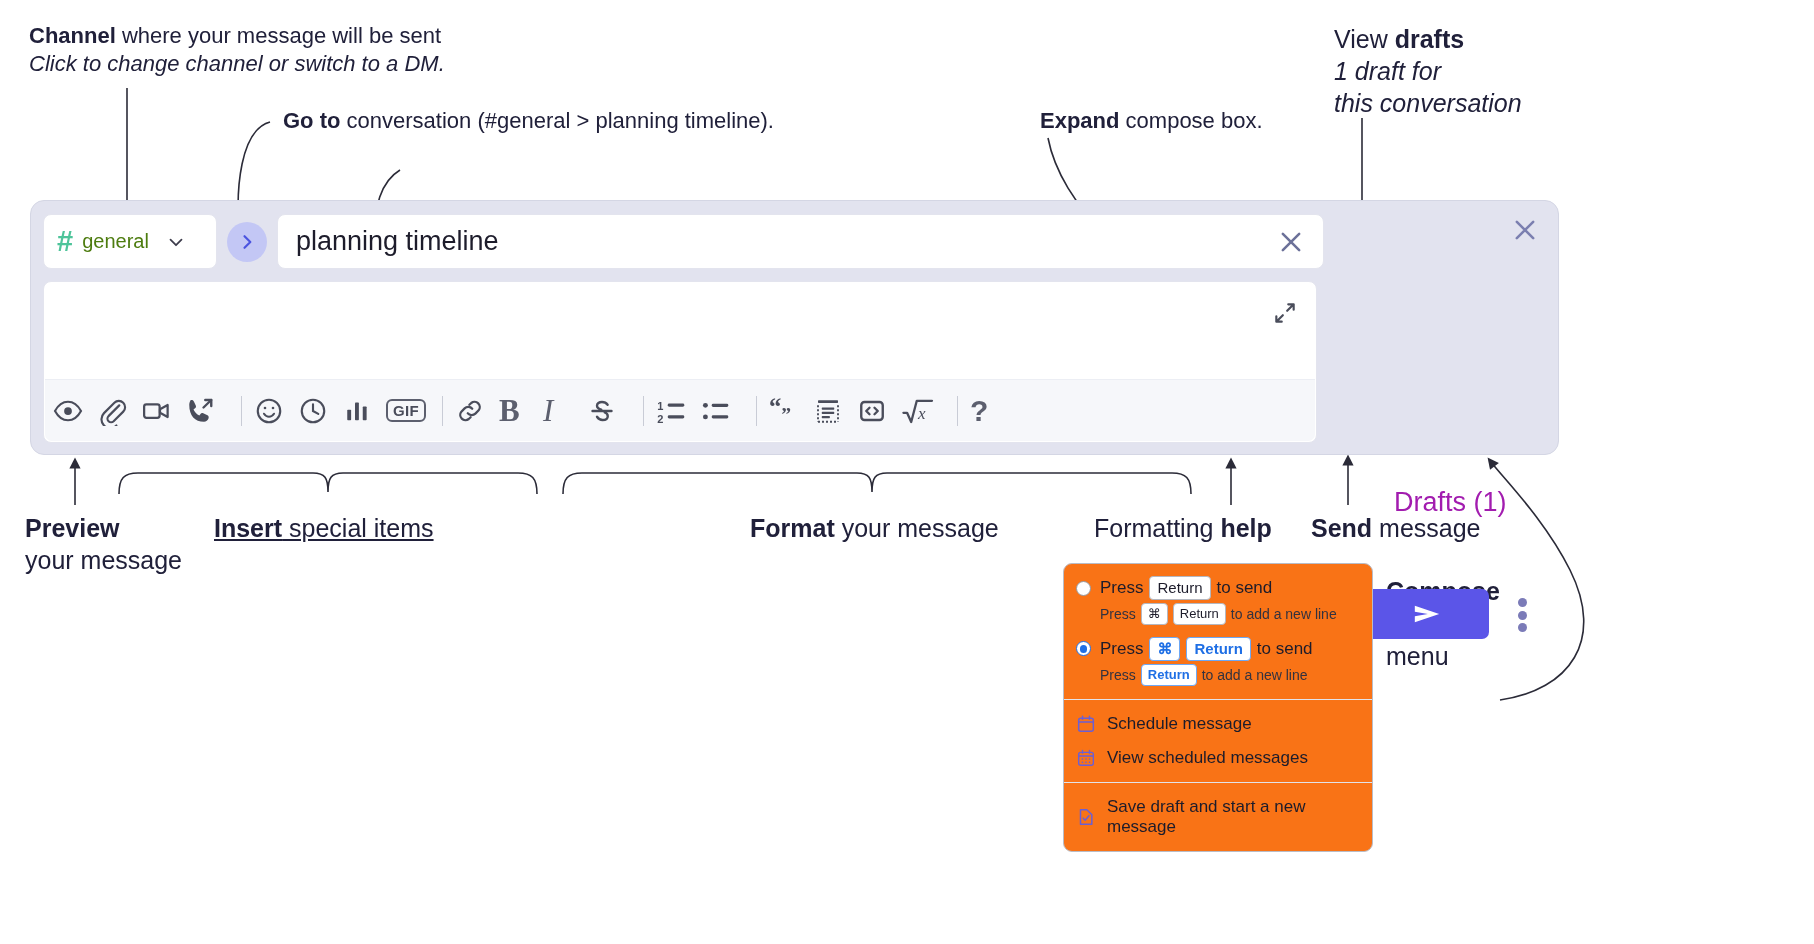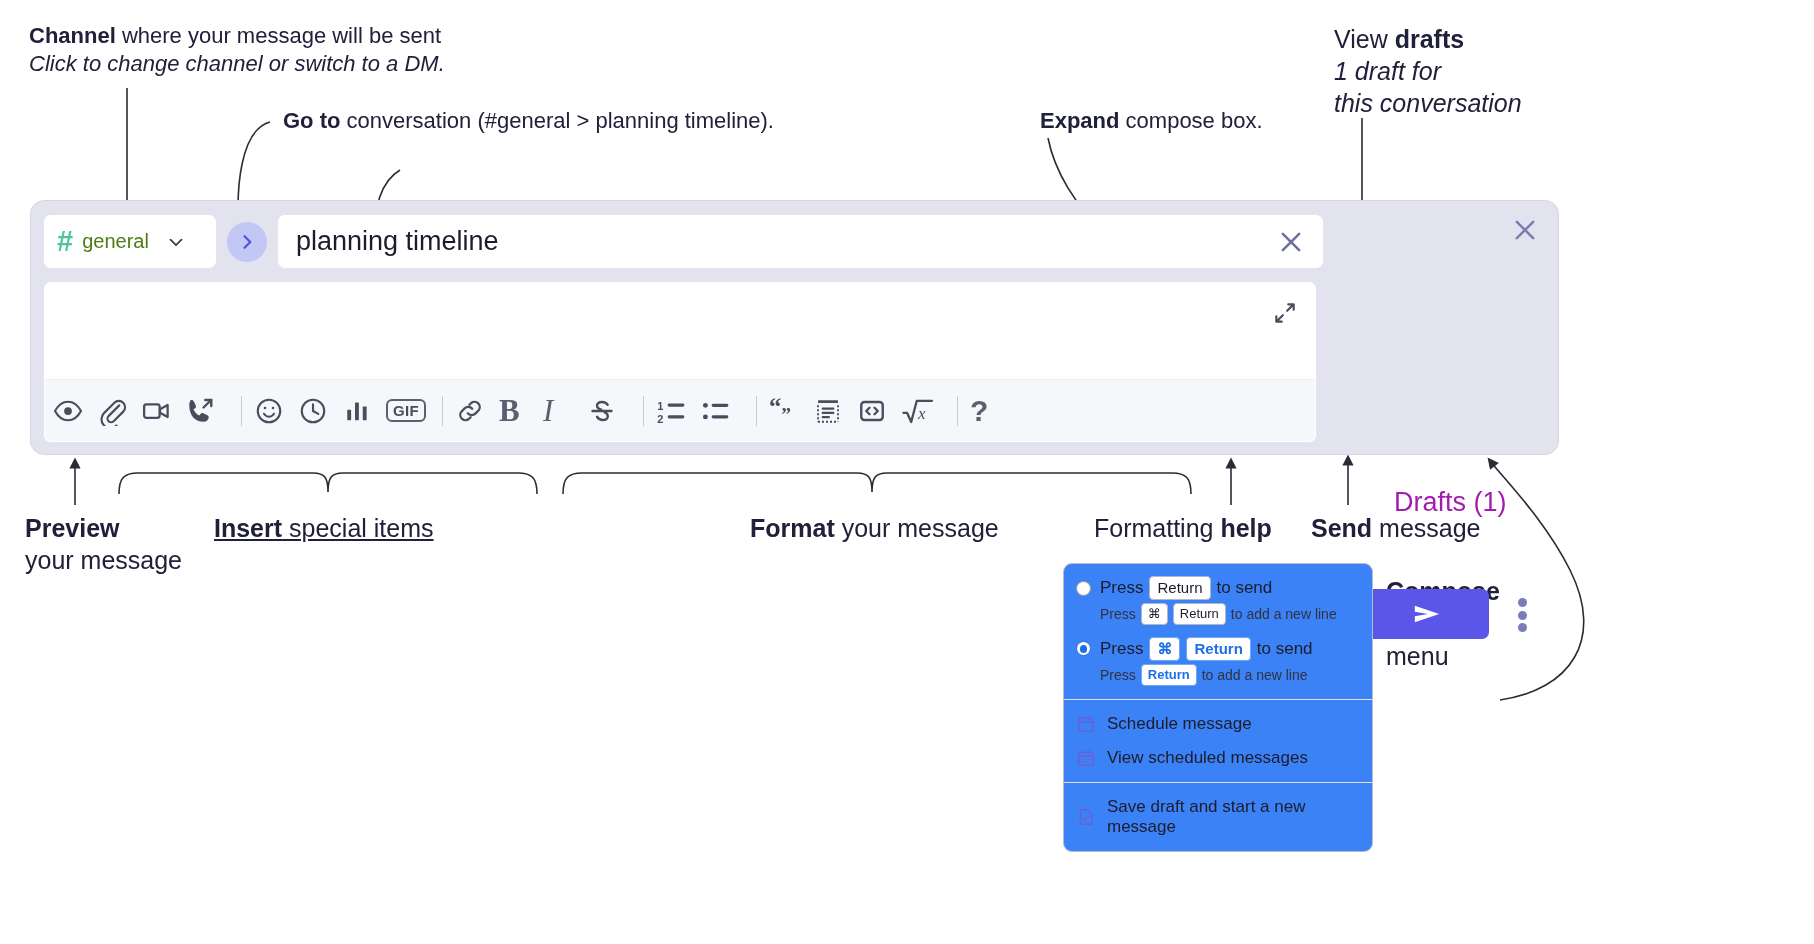--- a/index.html
+++ b/index.html
@@ -119,21 +119,21 @@
   .kebab {
     position:absolute; left:1481px; top:394px; width:20px; height:40px;
     display:flex; flex-direction:column; align-items:center; justify-content:space-between;
     padding:3px 0; cursor:pointer;
   }
   .kebab span { width:9px; height:9px; border-radius:50%; background:#7b7bb8; display:block; }
 
   
   .popup {
     position:absolute; left:1063px; top:563px; width:310px;
-    background:#3b82f6; border:1px solid #b9bcc6; border-radius:9px;
+    background:#f97316; border:1px solid #b9bcc6; border-radius:9px;
     font-size:16px; color:#1d1c2b;
   }
   .popup-sec { padding:10px 0 9px 0; }
   .popup-divider { height:1px; background:#e2e3e9; }
   .opt-row { display:flex; align-items:center; padding:2px 12px 0 12px; gap:9px; cursor:pointer; }
   .radio {
     width:15px; height:15px; border-radius:50%;
     border:1.6px solid #96989f; flex:none; position:relative; background:#fff;
   }
   .radio.on { border-color:#1f6fe5; }

